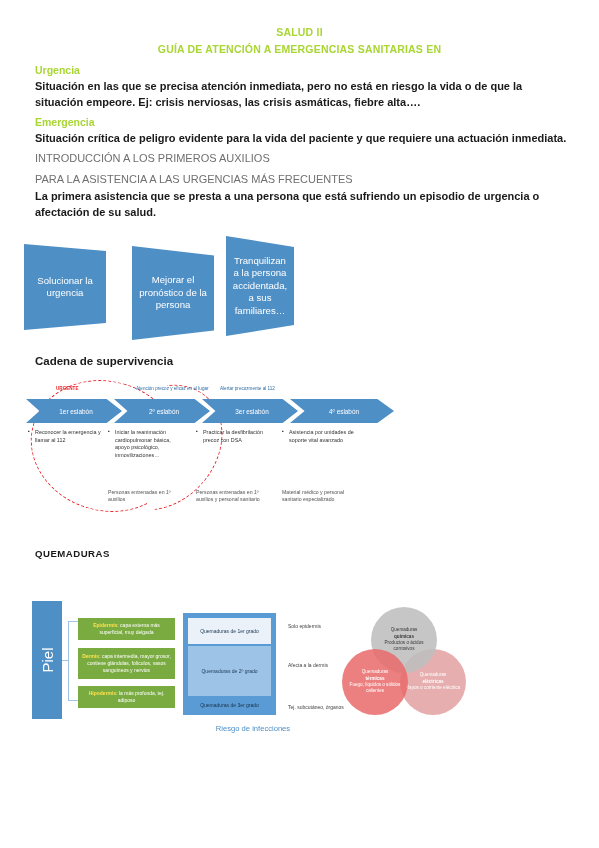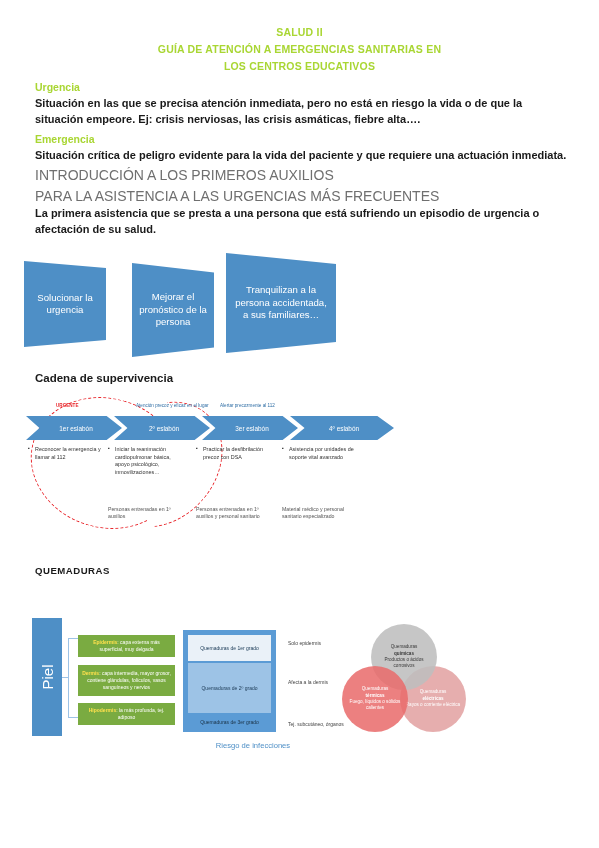--- a/index.html
+++ b/index.html
@@ -42,21 +42,21 @@
     margin: 6px 0 2px 35px;
   }
   .body-text {
     font-size: 11px;
     font-weight: bold;
     line-height: 16px;
     color: #1a1a1a;
     margin: 0 30px 0 35px;
   }
   .heading-gray {
-    font-size: 14px;
+    font-size: 11px;
     color: #6f6f6f;
     margin: 4px 0 0 35px;
     line-height: 17px;
     font-weight: normal;
   }
   .small-bold {
     font-size: 9.6px;
     font-weight: bold;
     color: #3a3a3a;
     margin: 5px 0 3px 35px;
@@ -82,21 +82,21 @@
   .trap span { display: block; padding: 0 6px; }
   .trap-1 {
     left: 24px; top: 8px; width: 82px; height: 86px;
     clip-path: polygon(0 0, 100% 8%, 100% 92%, 0 100%);
   }
   .trap-2 {
     left: 132px; top: 10px; width: 82px; height: 94px;
     clip-path: polygon(0 0, 100% 10%, 100% 90%, 0 100%);
   }
   .trap-3 {
-    left: 226px; top: 0px; width: 110px; height: 100px;
+    left: 226px; top: 0px; width: 68px; height: 100px;
     clip-path: polygon(0 0, 100% 11%, 100% 89%, 0 100%);
   }
 
   
   .sub-title {
     font-size: 11.5px;
     font-weight: bold;
     color: #1a1a1a;
     margin: 14px 0 0 35px;
   }
@@ -309,21 +309,20 @@
   .circle b { display: block; }
 </style>
 </head>
 <body>
 
 <div class="page">
 
   <div class="doc-head">
     <div>SALUD II</div>
     <div>GUÍA DE ATENCIÓN A EMERGENCIAS SANITARIAS EN</div>
-    <div>LOS CENTROS EDUCATIVOS</div>
   </div>
 
   <div class="section-label">Urgencia</div>
   <div class="body-text">Situación en las que se precisa atención inmediata, pero no está en riesgo la vida o de que la situación empeore. Ej: crisis nerviosas, las crisis asmáticas, fiebre alta….</div>
 
   <div class="section-label">Emergencia</div>
   <div class="body-text">Situación crítica de peligro evidente para la vida del paciente y que requiere una actuación inmediata.</div>
 
   <div class="heading-gray">INTRODUCCIÓN A LOS PRIMEROS AUXILIOS</div>
   <div class="heading-gray">PARA LA ASISTENCIA A LAS URGENCIAS MÁS FRECUENTES</div>

